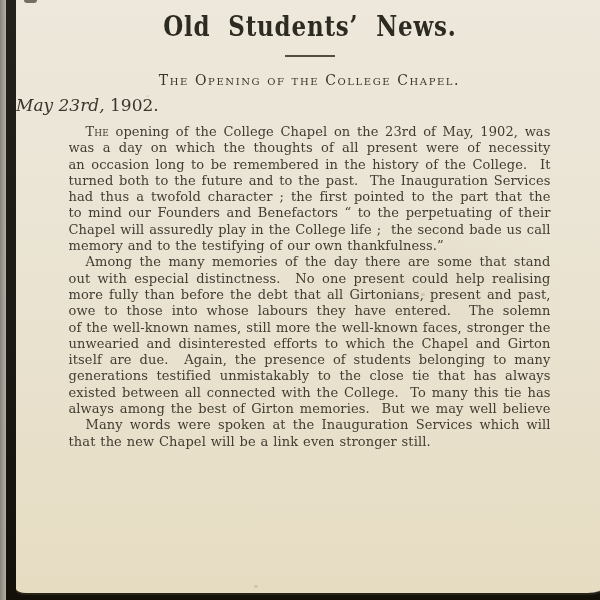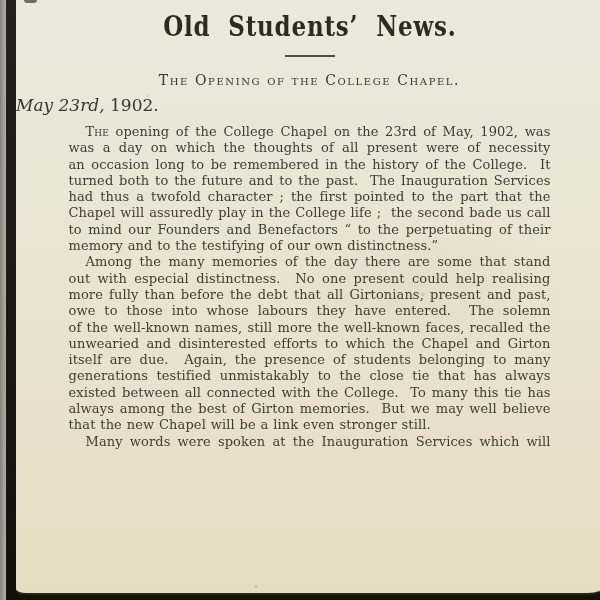--- a/index.html
+++ b/index.html
@@ -131,34 +131,34 @@
     <h2 class="heading">The Opening of the College Chapel.</h2>
 
     <p class="dateline"><span class="it">May 23rd,</span> <span>1902.</span></p>
 
     <div class="article-body">
         <div class="line indent"><span class="lead">The</span> opening of the College Chapel on the 23rd of May, 1902, was</div>
         <div class="line">was a day on which the thoughts of all present were of necessity</div>
         <div class="line">an occasion long to be remembered in the history of the College.&nbsp; It</div>
         <div class="line">turned both to the future and to the past.&nbsp; The Inauguration Services</div>
         <div class="line">had thus a twofold character ; the first pointed to the part that the</div>
+        <div class="line">to mind our Founders and Benefactors “ to the perpetuating of their</div>
         <div class="line">Chapel will assuredly play in the College life ;&nbsp; the second bade us call</div>
-        <div class="line">to mind our Founders and Benefactors “ to the perpetuating of their</div>
-        <div class="line short">memory and to the testifying of our own distinctness.”</div>
+        <div class="line short">memory and to the testifying of our own thankfulness.”</div>
         <div class="line indent">Among the many memories of the day there are some that stand</div>
         <div class="line">out with especial distinctness.&nbsp; No one present could help realising</div>
         <div class="line">more fully than before the debt that all Girtonians, present and past,</div>
         <div class="line">owe to those into whose labours they have entered.&nbsp; The solemn recital</div>
-        <div class="line">of the well-known names, still more the well-known faces, recalled the</div>
+        <div class="line">of the well-known names, still more the well-known faces, stronger the</div>
         <div class="line">unwearied and disinterested efforts to which the Chapel and Girton</div>
         <div class="line">itself are due.&nbsp; Again, the presence of students belonging to many</div>
         <div class="line">generations testified unmistakably to the close tie that has always</div>
         <div class="line">existed between all connected with the College.&nbsp; To many this tie has</div>
         <div class="line">always among the best of Girton memories.&nbsp; But we may well believe</div>
+        <div class="line indent">Many words were spoken at the Inauguration Services which will</div>
         <div class="line short">that the new Chapel will be a link even stronger still.</div>
-        <div class="line indent">Many words were spoken at the Inauguration Services which will</div>
       </div>
 
     <div class="fox-1"></div>
     <div class="fox-2"></div>
   </div>
   <div class="left-strip"></div>
 </div>
 
 </body></html>

